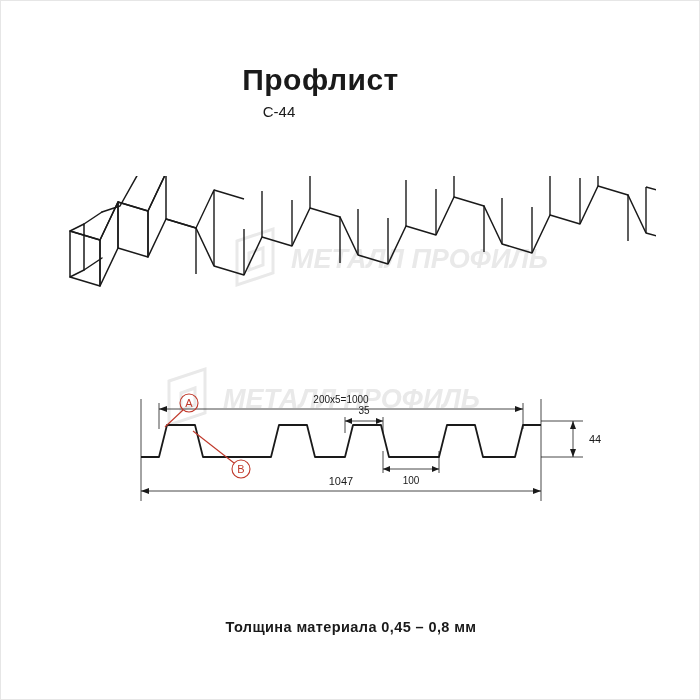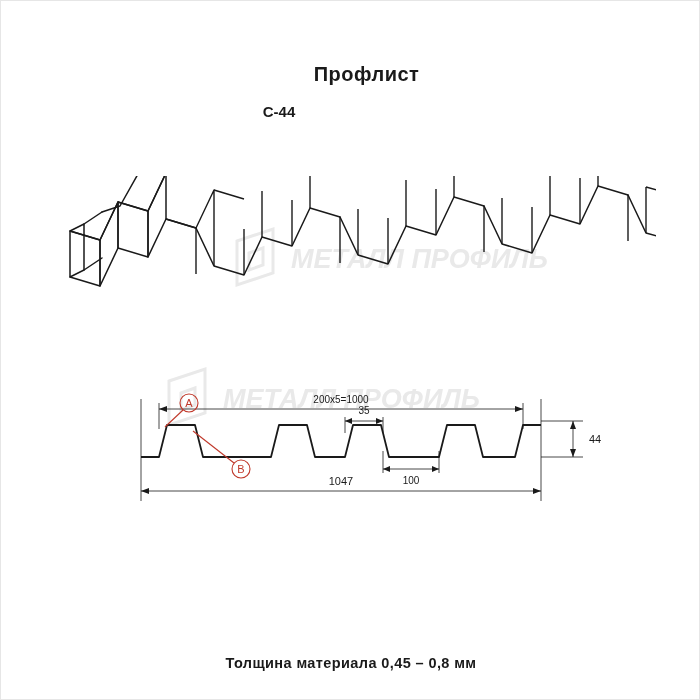--- a/index.html
+++ b/index.html
@@ -22,47 +22,45 @@
     height: 700px;
     border: 1px solid #e6e6e6;
     box-sizing: border-box;
   }
   .title {
     position: absolute;
     top: 62px;
     left: 0;
     width: 639px;
     text-align: center;
-    font-size: 20px;
+    font-size: 30px;
     font-weight: bold;
     letter-spacing: 0.5px;
     color: #1a1a1a;
-    padding-left: 46px;
   }
   .subtitle {
     position: absolute;
     top: 102px;
     left: 0;
     width: 556px;
     text-align: center;
     font-size: 15px;
-    font-weight: bold;
+    font-weight: normal;
     color: #1a1a1a;
   }
   .footer {
     position: absolute;
     top: 618px;
     left: 0;
     width: 700px;
     text-align: center;
     font-size: 14.5px;
     font-weight: bold;
     letter-spacing: 0.4px;
     color: #1a1a1a;
-    margin-top: 36px;
   }
   .iso-wrap {
     position: absolute;
     left: 55px;
     top: 175px;
     width: 600px;
     height: 130px;
   }
   .dim-wrap {
     position: absolute;

